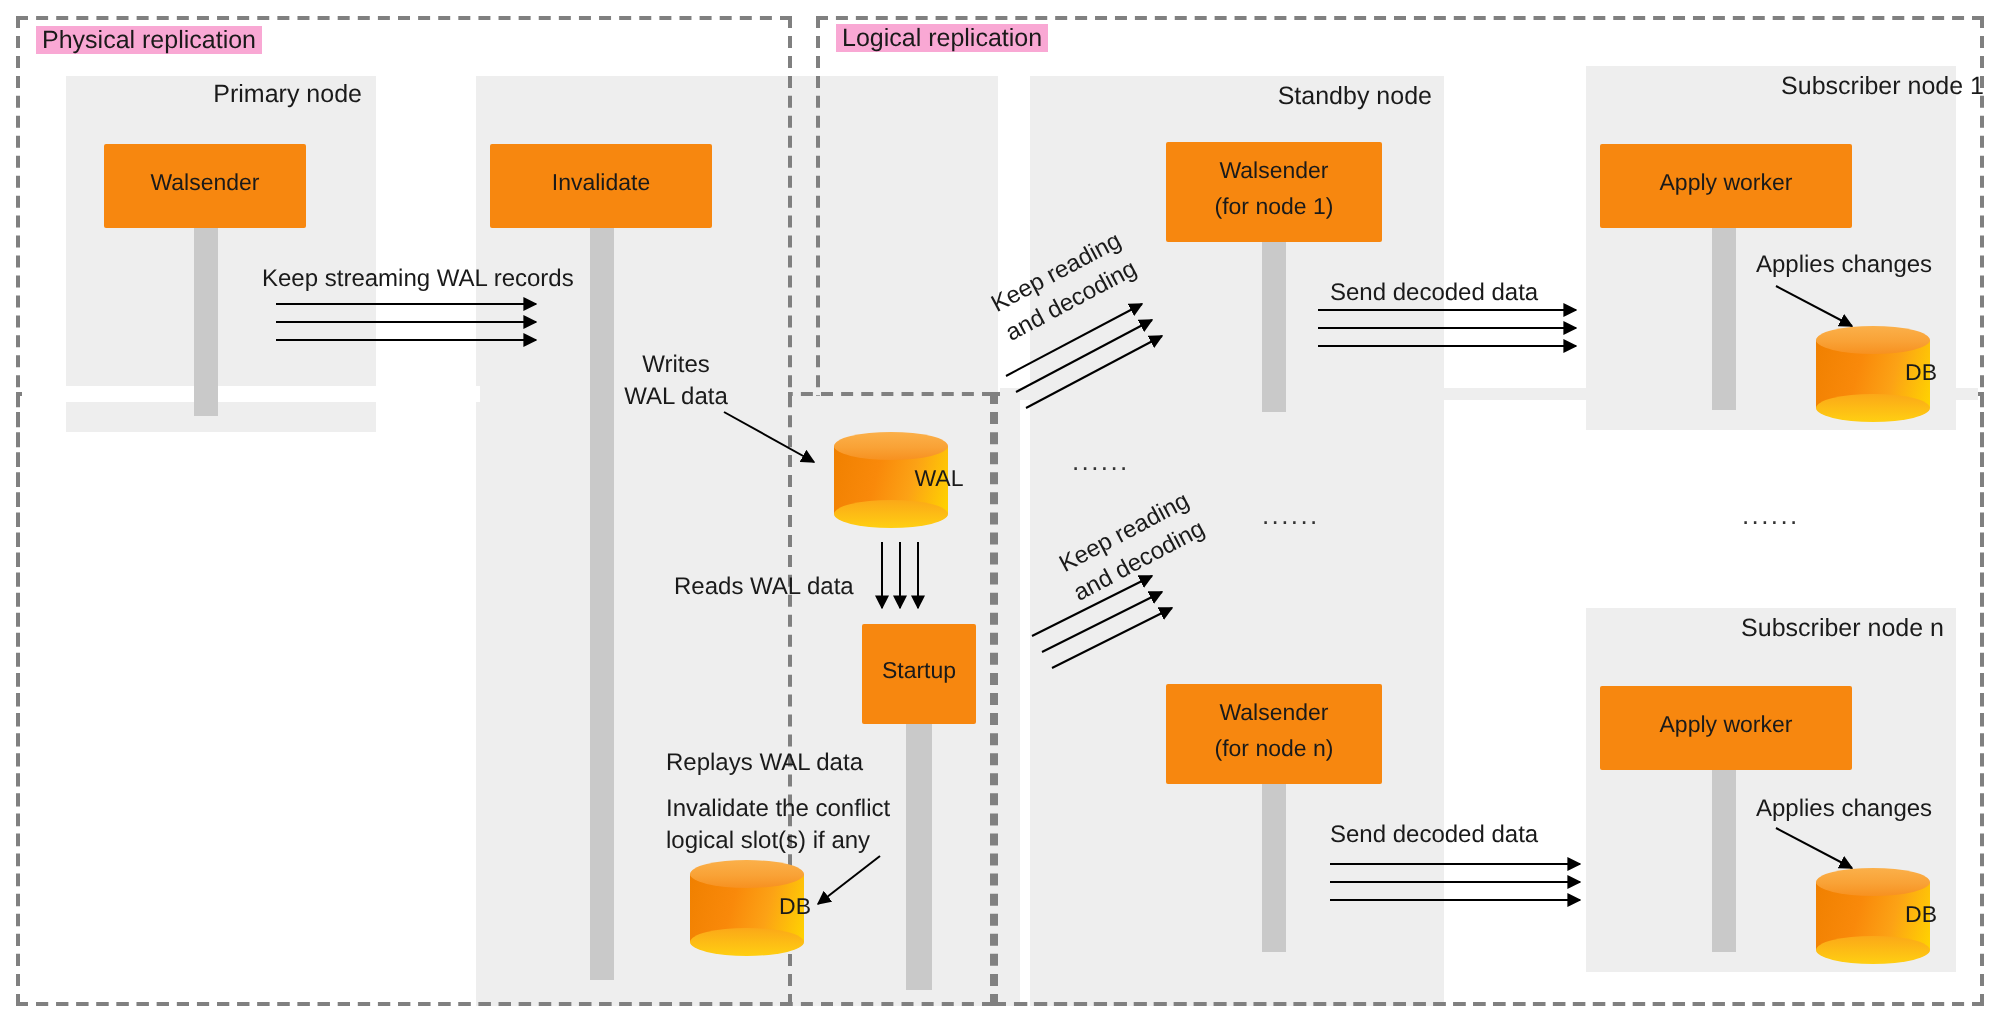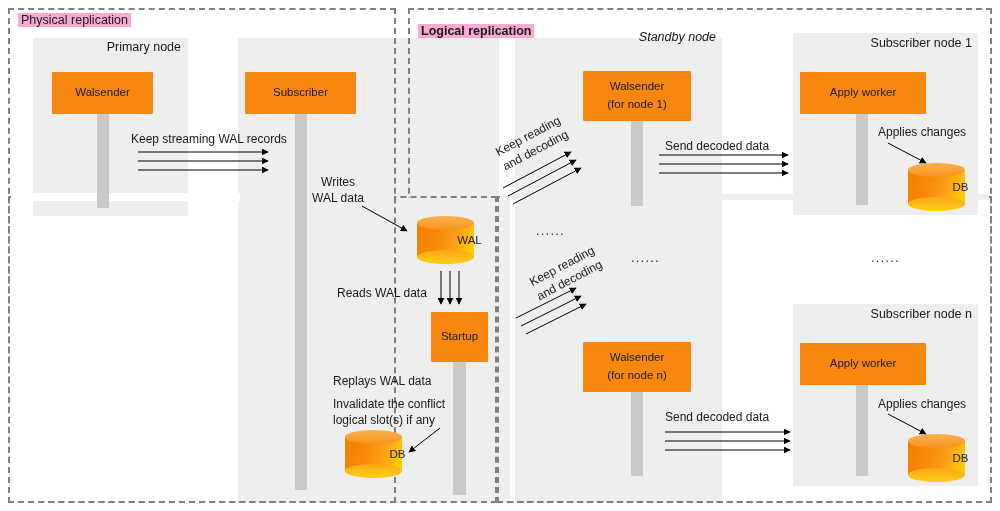--- a/index.html
+++ b/index.html
@@ -148,50 +148,50 @@
 <body>
 
 <div id="stage">
 
   <div class="panel" style="left:33px; top:38px; width:155px; height:178px;"></div>
   <div class="panel-title" style="left:33px; top:40px; width:148px;">Primary node</div>
 
   <div class="panel" style="left:238px; top:38px; width:261px; height:465px;"></div>
 
   <div class="panel" style="left:515px; top:38px; width:207px; height:465px;"></div>
-  <div class="panel-title" style="left:560px; top:30px; width:156px;font-style:italic;">Standby node</div>
+  <div class="panel-title" style="left:560px; top:41px; width:156px;">Standby node</div>
 
   <div class="panel" style="left:793px; top:33px; width:185px; height:182px;"></div>
-  <div class="panel-title" style="left:793px; top:36px; width:179px;">Subscriber node 1</div>
+  <div class="panel-title" style="left:793px; top:36px; width:179px;padding-left:20px;">Subscriber node 1</div>
 
   <div class="panel" style="left:793px; top:304px; width:185px; height:182px;"></div>
   <div class="panel-title" style="left:793px; top:307px; width:179px;">Subscriber node n</div>
 
   <div class="region" style="left:8px; top:8px; width:388px; height:495px;"></div>
   <div class="region-label" style="left:18px; top:13px;">Physical replication</div>
 
   <div class="region" style="left:408px; top:8px; width:584px; height:495px;"></div>
-  <div class="region-label" style="left:418px; top:24px;font-weight:bold;">Logical replication</div>
+  <div class="region-label" style="left:418px; top:12px;">Logical replication</div>
 
   <div style="position:absolute; left:400px; top:198px; width:110px; height:305px; background:#eeeeee;"></div>
   <div style="position:absolute; left:400px; top:198px; width:2px; height:305px; background:#eeeeee;"></div>
   <div class="region" style="left:497px; top:196px; width:495px; height:307px; border-top-style:dashed;"></div>
   <div style="position:absolute; left:500px; top:194px; width:489px; height:6px; background:#eeeeee;"></div>
   <div class="region" style="left:8px; top:196px; width:489px; height:307px;"></div>
   <div style="position:absolute; left:11px; top:193px; width:383px; height:8px; background:#ffffff;"></div>
   <div style="position:absolute; left:240px; top:193px; width:154px; height:8px; background:#eeeeee;"></div>
 
   <div class="stem" style="left:97px; top:110px; width:12px; height:98px;"></div>
   <div class="procbox" style="left:52px; top:72px; width:101px; height:42px;">
     <span>Walsender</span>
   </div>
 
   <div class="stem" style="left:295px; top:110px; width:12px; height:380px;"></div>
   <div class="procbox" style="left:245px; top:72px; width:111px; height:42px;">
-    <span>Subscriber</span>
+    <span>Invalidate</span>
   </div>
 
   <div class="stem" style="left:453px; top:348px; width:13px; height:147px;"></div>
   <div class="procbox" style="left:431px; top:312px; width:57px; height:50px;">
     <span>Startup</span>
   </div>
 
   <div class="stem" style="left:631px; top:118px; width:12px; height:88px;"></div>
   <div class="procbox" style="left:583px; top:71px; width:108px; height:50px;">
     <span>Walsender</span>

